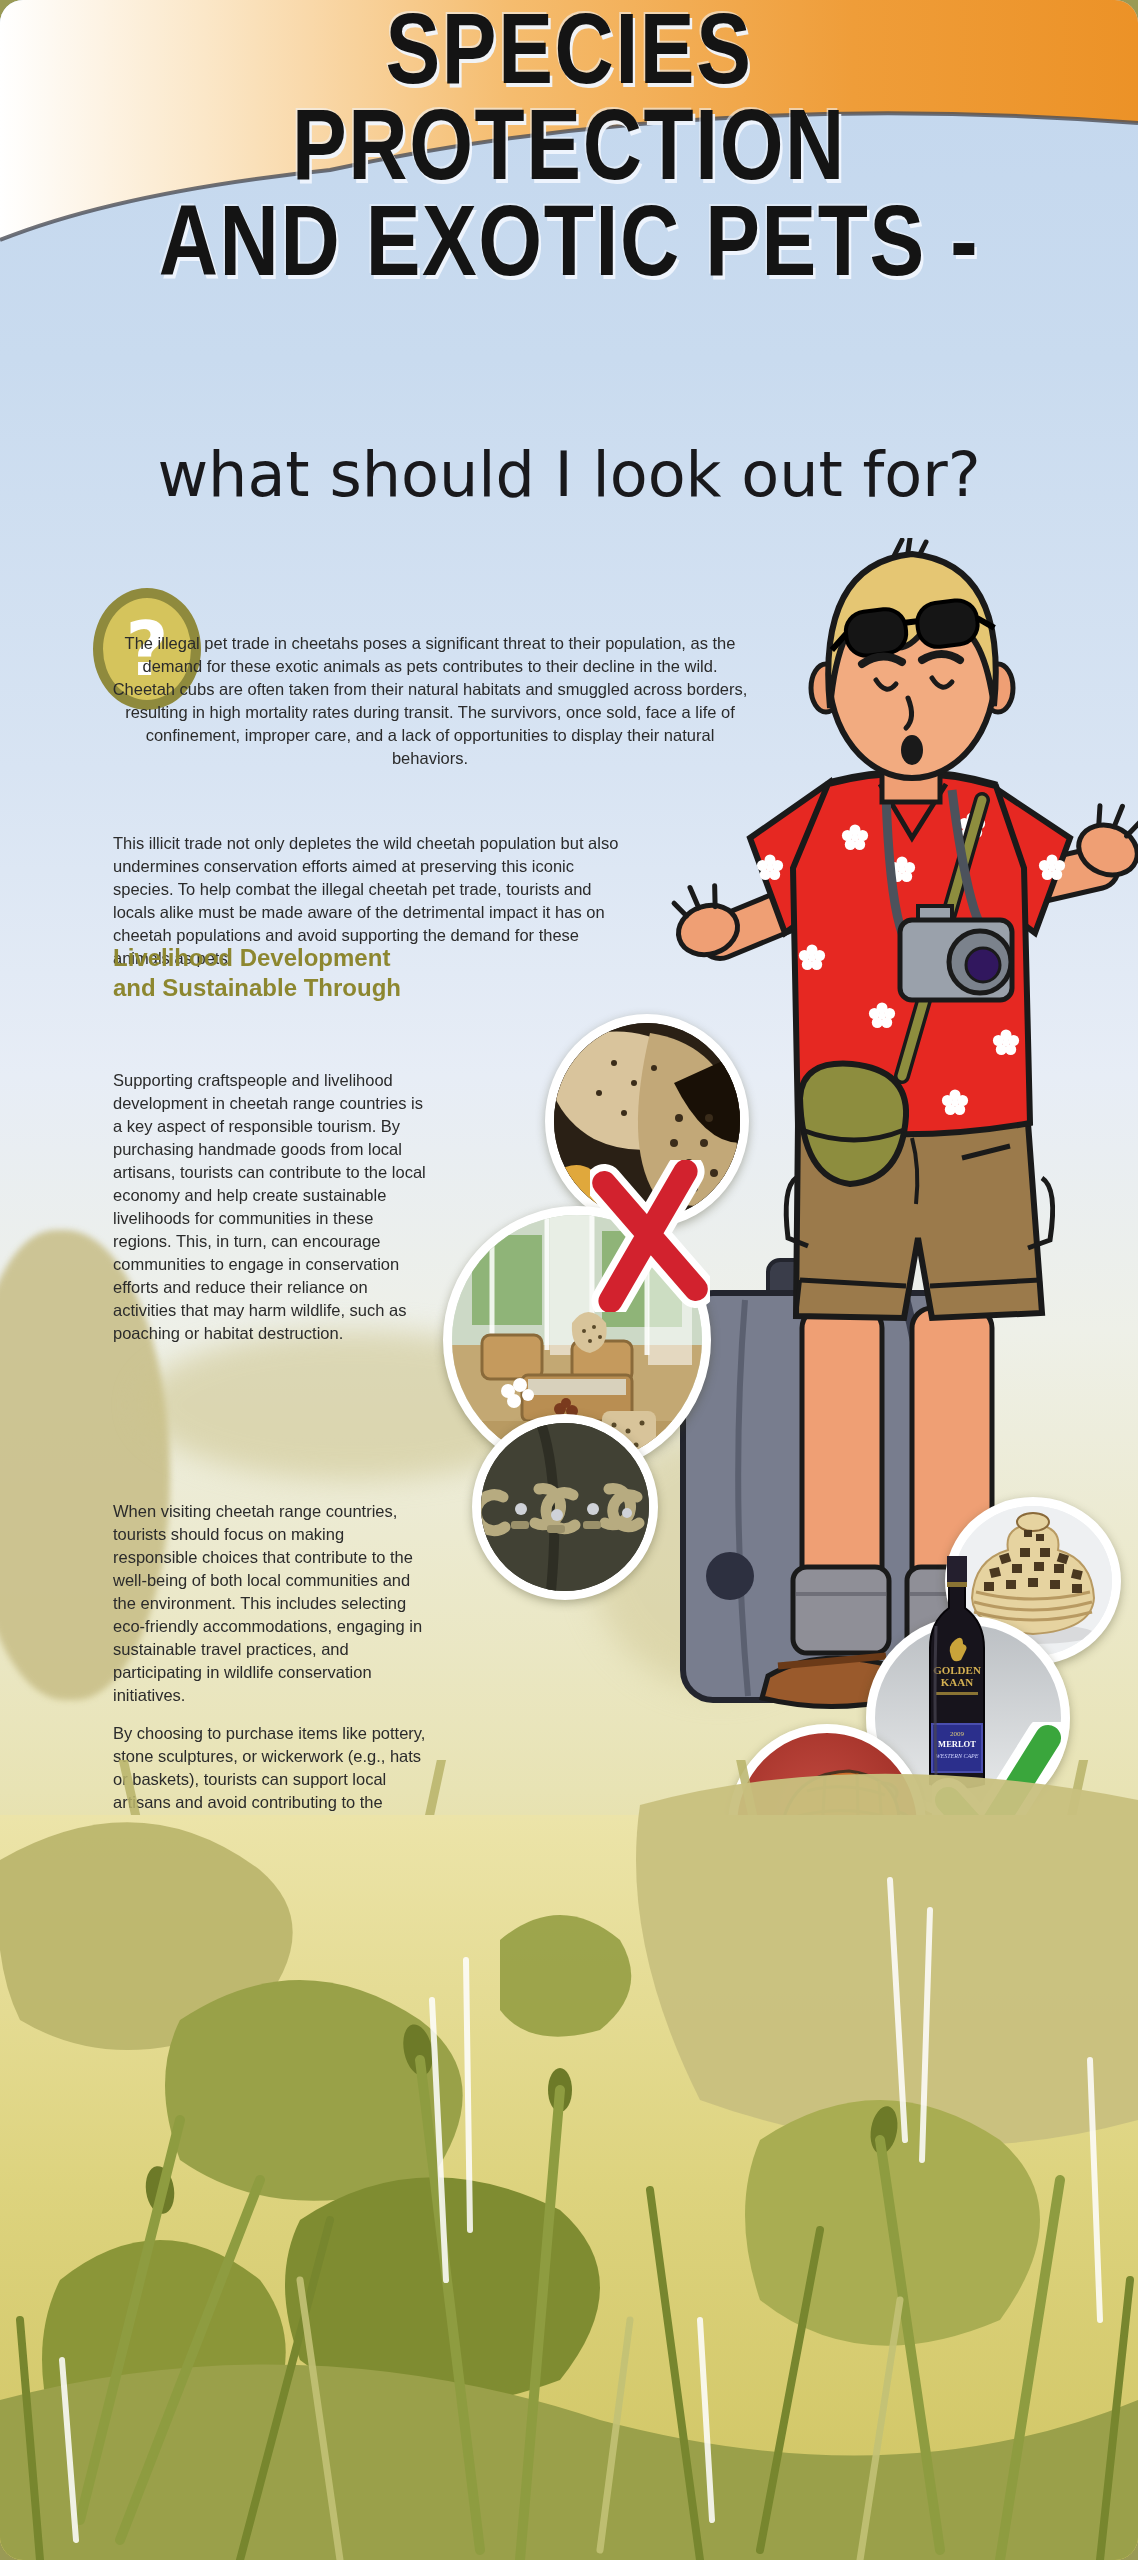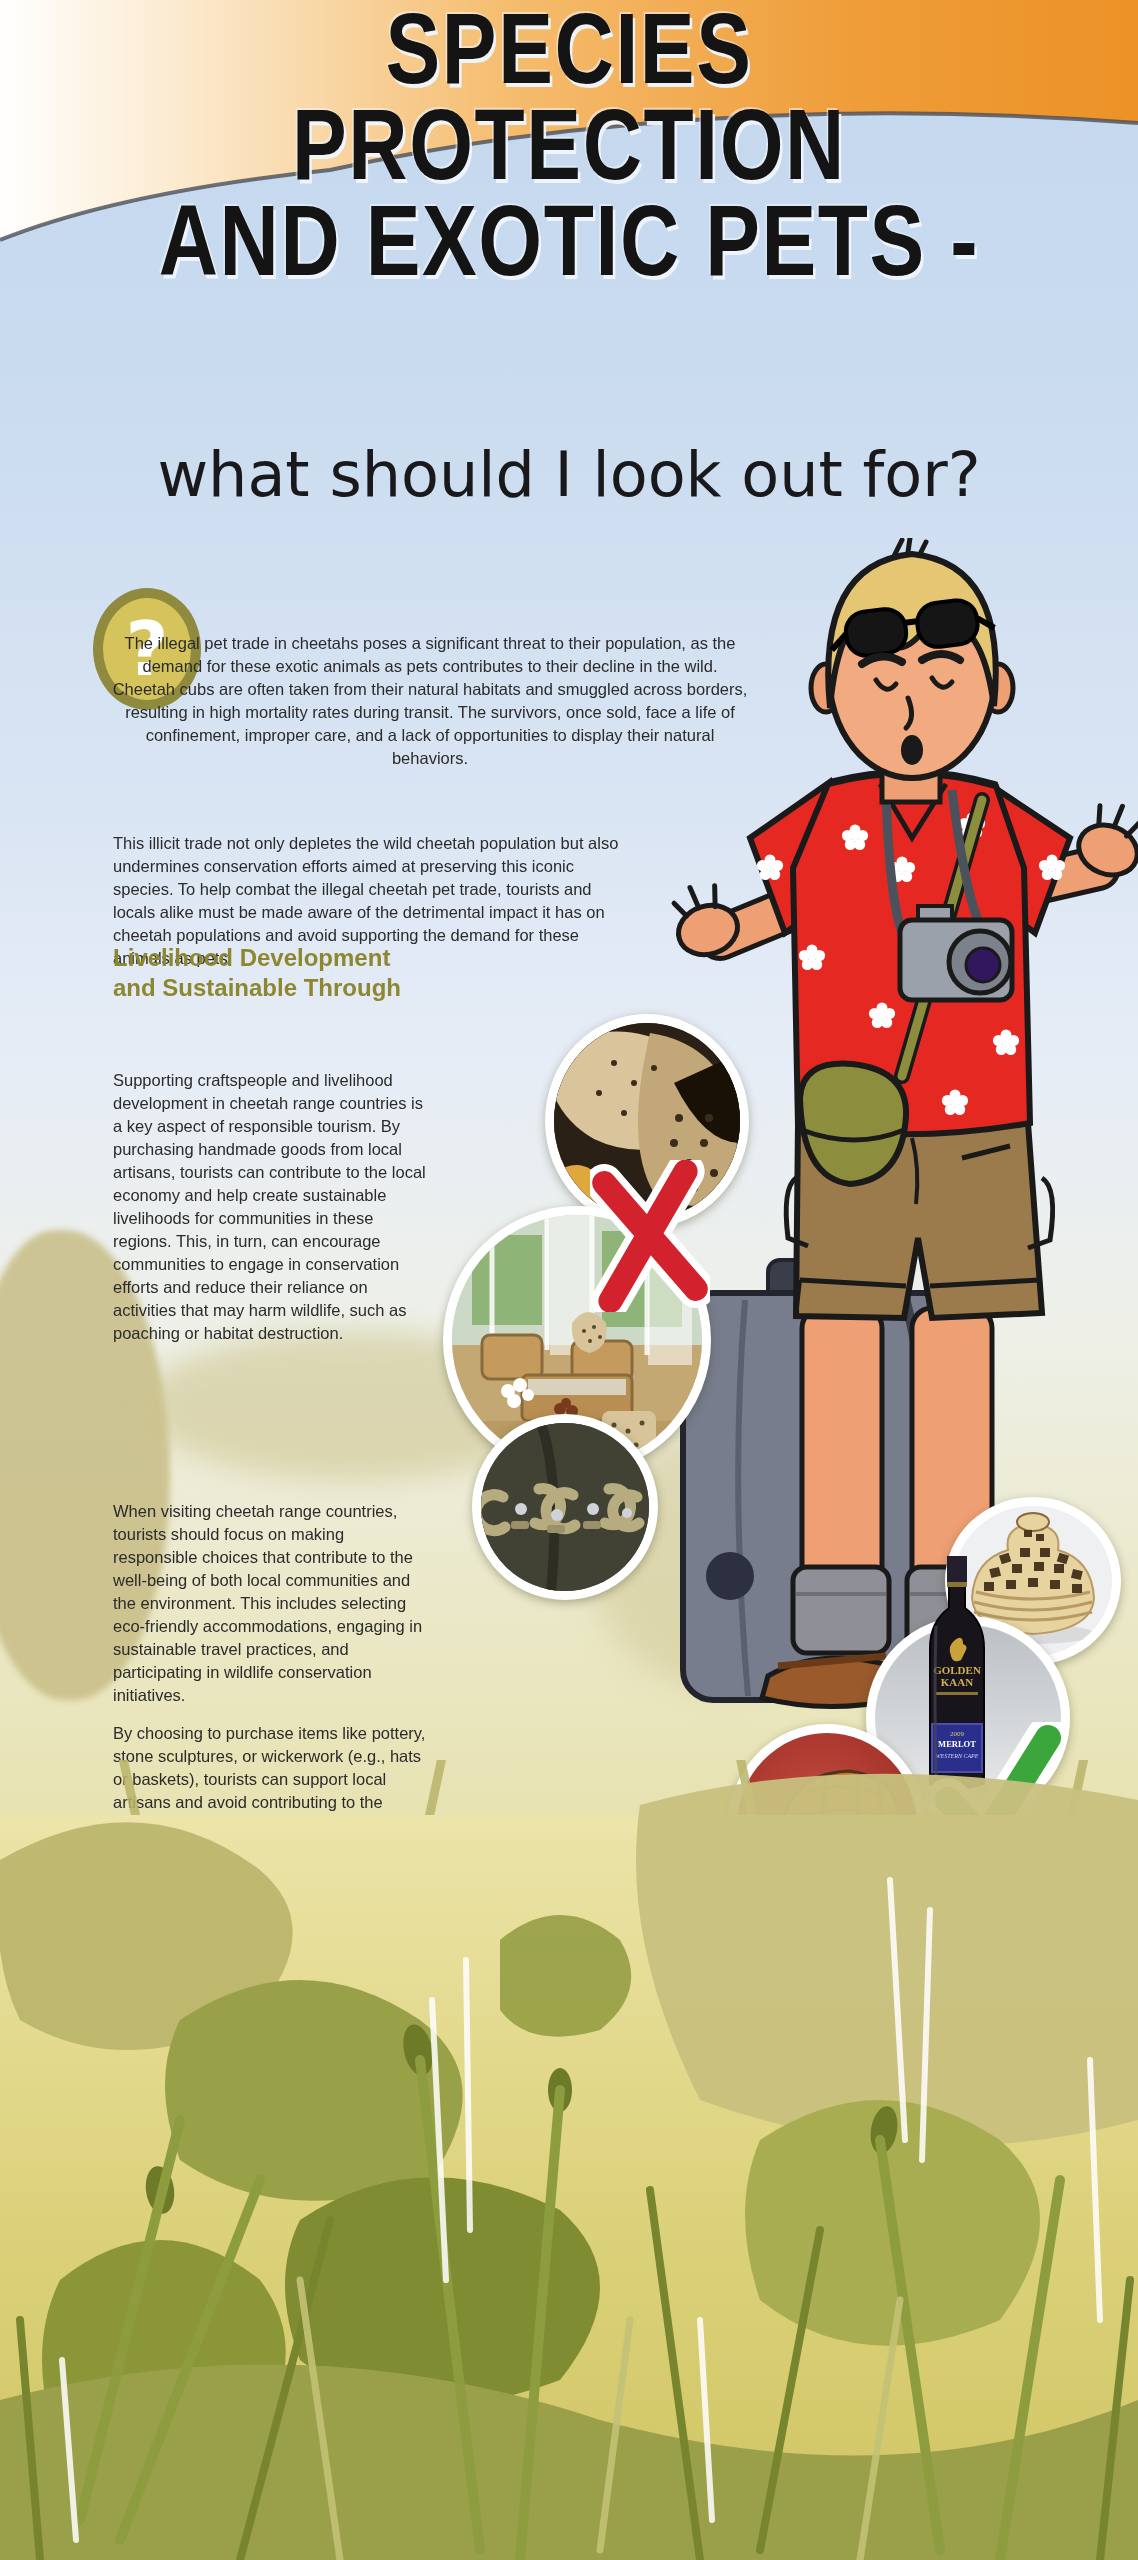--- a/index.html
+++ b/index.html
@@ -1,18 +1,18 @@
 <!DOCTYPE html>
 <html><head>
 <meta charset="utf-8">
 <style>
   html,body{margin:0;padding:0;background:#9a9a55;}
   #poster{position:relative;width:1138px;height:2560px;overflow:hidden;
     font-family:"Liberation Sans",sans-serif;
-    background:linear-gradient(180deg,#c3d7ee 0%,#c9dbef 14%,#d8e4f3 30%,#e7edf6 42%,#eef0e8 52%,#ecead0 60%,#e8e3b4 70%,#ded687 82%,#d6cb6d 100%);}
+    background:linear-gradient(180deg,#c3d7ee 0%,#c9dbef 14%,#d8e4f3 30%,#e7edf6 42%,#eef0e8 52%,#ecead0 60%,#e8e3b4 70%,#ded687 82%,#d6cb6d 100%);border-radius:23px;}
   .abs{position:absolute;}
   .photo{border-radius:50%;border:9px solid #ffffff;box-shadow:0 3px 10px rgba(60,60,30,.35);overflow:hidden;}
   .title{font-weight:bold;color:#141414;letter-spacing:2px;
     text-shadow:3px 4px 0 rgba(240,246,253,.95), -2px -2px 0 rgba(240,246,253,.55);}
   .bodytxt{font-size:16.5px;line-height:23px;color:#2b2b2b;margin-top:32px;}
   .heading{font-size:24px;line-height:30px;font-weight:bold;color:#8d8730;}
   .qmark{display:flex;align-items:center;justify-content:center;
     border-radius:50%;background:#d5c45c;border:10px solid #8f8a3d;
     color:#ffffff;font-weight:bold;font-size:74px;font-family:"DejaVu Sans",sans-serif;}
 </style>

